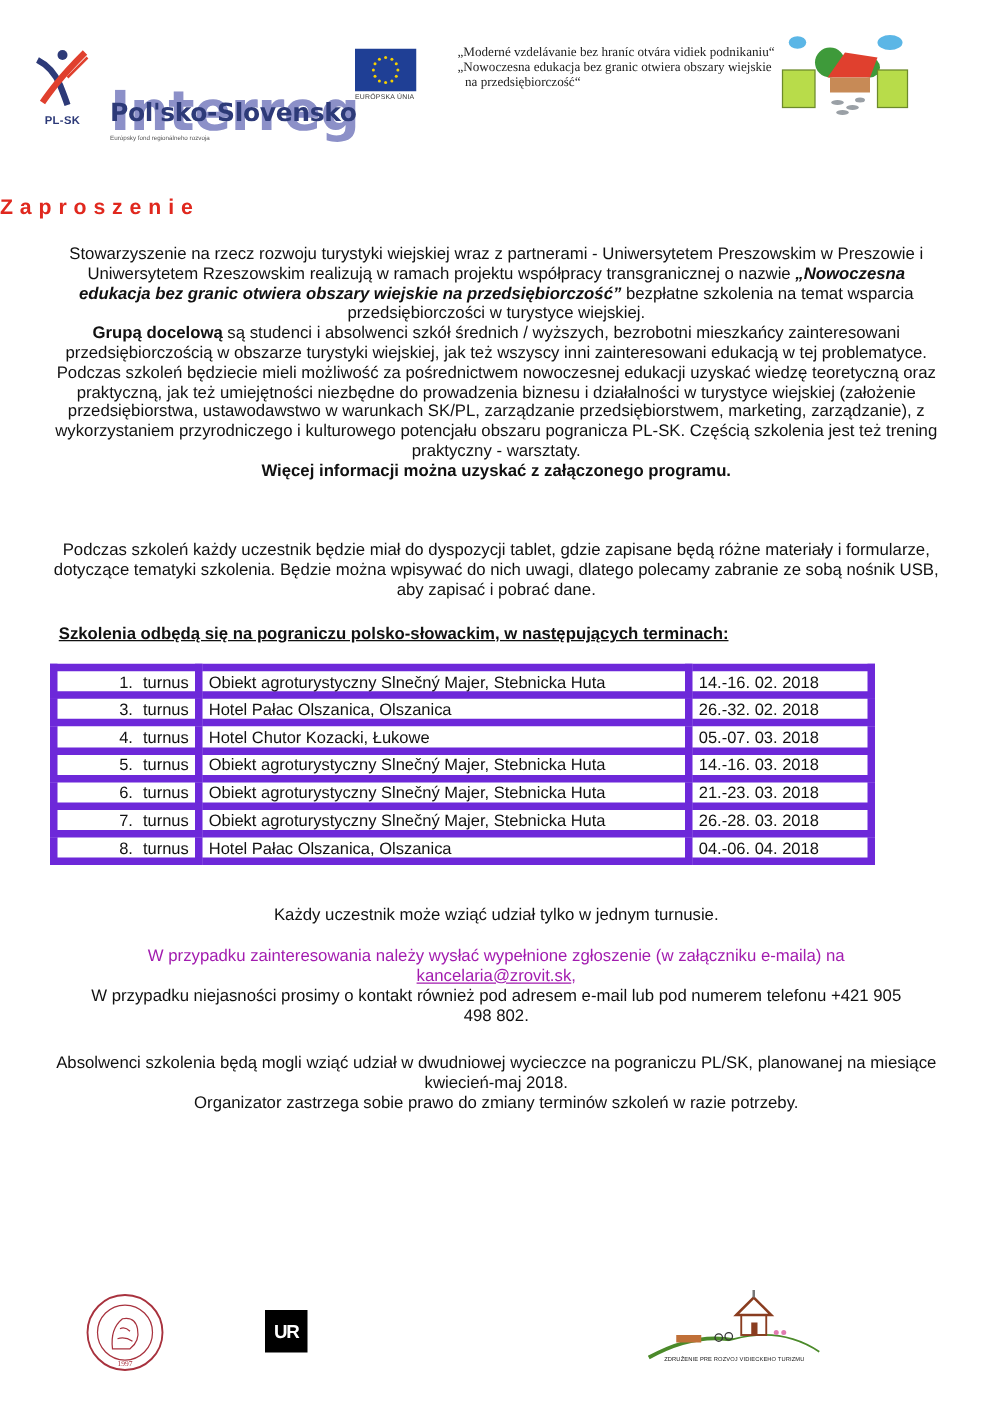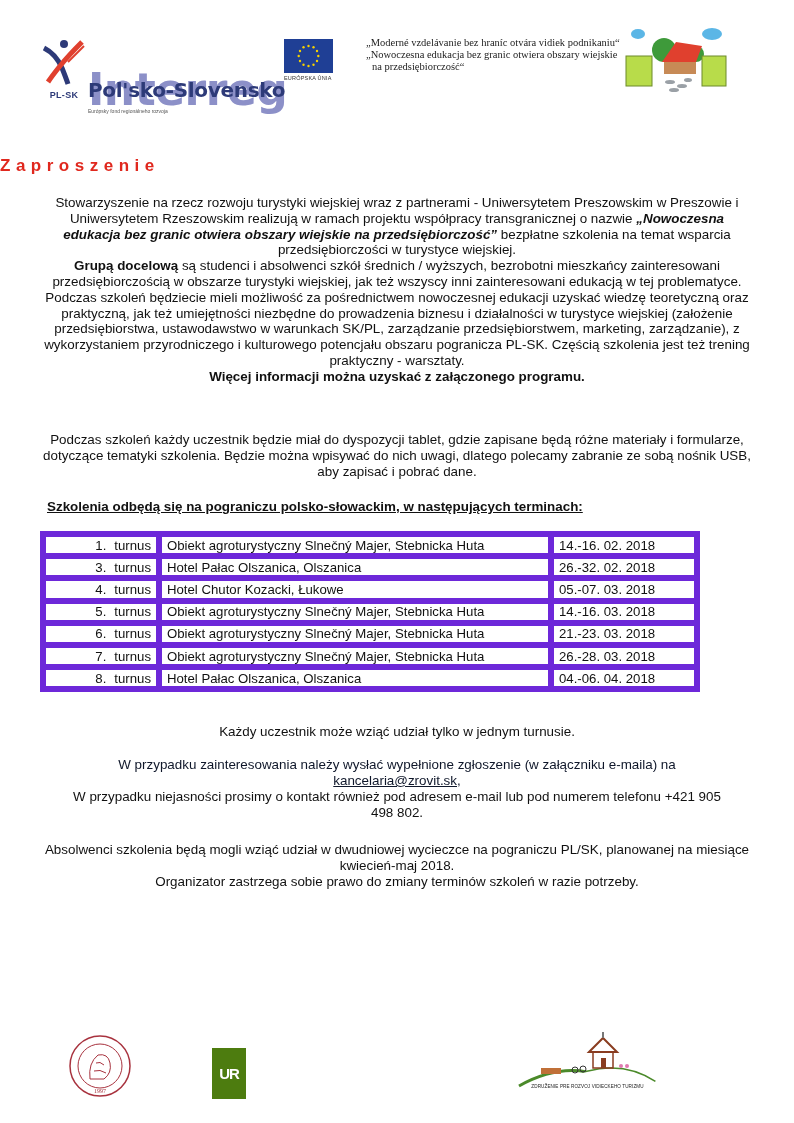--- a/index.html
+++ b/index.html
@@ -13,34 +13,34 @@
   .polsko { font-family: "DejaVu Sans", sans-serif; font-size: 20px; color: #2d3a78;
             font-weight: bold; line-height: 1; letter-spacing: -0.3px; }
   .eufund { font-size: 5px; color: #555; }
   .euflag { width: 49px; height: 34px; background: #1f3f95; }
   .eu-label { font-size: 5.5px; color: #333; letter-spacing: 0.2px; }
   .slogan { font-family: "Liberation Serif", serif; font-size: 10.5px; line-height: 12px; color: #222; }
 
   .title { font-size: 17px; font-weight: bold; color: #e0281e; letter-spacing: 5.5px; }
   .para { left: 40px; width: 714px; text-align: center; font-size: 13.4px; line-height: 15.8px; }
   .para b { font-weight: bold; }
-  .red { color: #0f172a; }
+  .red { color: #a21caf; }
   .ul { text-decoration: underline; }
 
   table.sched { position: absolute; left: 40px; top: 531px; width: 660px;
                 border-collapse: collapse; font-size: 13.2px; }
   table.sched td { border: 6px solid #6d28d9; padding: 0 5px; height: 16.2px; line-height: 15px; }
   td.c-num { width: 100px; text-align: right; padding-right: 6px; }
   td.c-num span.n { display: inline-block; width: 22px; text-align: right; margin-right: 8px; }
   td.c-date { width: 130px; }
 </style>
 </head>
 <body>
 
-<div class="abs" style="left:38px;top:36px;width:52px;height:64px;">
+<div class="abs" style="left:24px;top:36px;width:52px;height:64px;">
   <svg width="52" height="50" viewBox="0 0 52 50">
     <path d="M6 12 Q18 18 24 32 Q28 42 30 48" stroke="#2d3a78" stroke-width="5" fill="none"></path>
     <path d="M44 6 Q30 20 22 30 Q14 40 10 46" stroke="#e0402e" stroke-width="5" fill="none"></path>
     <path d="M46 10 Q36 20 30 26" stroke="#e0402e" stroke-width="2" fill="none"></path>
     <circle cx="26" cy="8" r="4" fill="#2d3a78"></circle>
   </svg>
   <div class="plsk-label" style="text-align:center;">PL-SK</div>
 </div>
 
 <div class="abs interreg" style="left:88px;top:36px;margin-top:32px;">Interreg</div>
@@ -166,21 +166,21 @@
   <svg width="64" height="66" viewBox="0 0 64 66">
     <circle cx="32" cy="33" r="30" fill="none" stroke="#a8323e" stroke-width="1.5"></circle>
     <circle cx="32" cy="33" r="22" fill="none" stroke="#a8323e" stroke-width="1"></circle>
     <path d="M22 46 Q20 30 30 22 Q40 20 42 30 Q44 40 36 46 Z" fill="none" stroke="#a8323e" stroke-width="1"></path>
     <path d="M28 30 Q32 28 36 32 M26 38 Q32 36 38 40" stroke="#a8323e" stroke-width="1" fill="none"></path>
     <text x="32" y="60" font-size="6" text-anchor="middle" fill="#a8323e" font-family="Liberation Serif, serif">1997</text>
   </svg>
 </div>
 
 <div class="abs" style="left:212px;top:1048px;display:flex;align-items:center;">
-  <div style="width:34px;height:51px;background:#4d7c0f;color:#fff;font-weight:bold;font-size:15px;display:flex;align-items:center;justify-content:center;letter-spacing:-1px;">
+  <div style="width:34px;height:34px;background:#000000;color:#fff;font-weight:bold;font-size:15px;display:flex;align-items:center;justify-content:center;letter-spacing:-1px;">
     <span>UR</span>
   </div>
 </div>
 
 <div class="abs" style="left:515px;top:1032px;width:145px;">
   <svg width="145" height="56" viewBox="0 0 145 56">
     <path d="M4 54 Q40 34 72 40 Q110 30 140 50" stroke="#4b8a2a" stroke-width="3" fill="none"></path>
     <path d="M72 40 Q110 30 140 50 L140 56 L4 56 Z" fill="#fff"></path>
     <rect x="26" y="36" width="20" height="6" fill="#c07038"></rect>
     <polygon points="74,20 88,6 102,20" fill="none" stroke="#8a3d20" stroke-width="2"></polygon>

